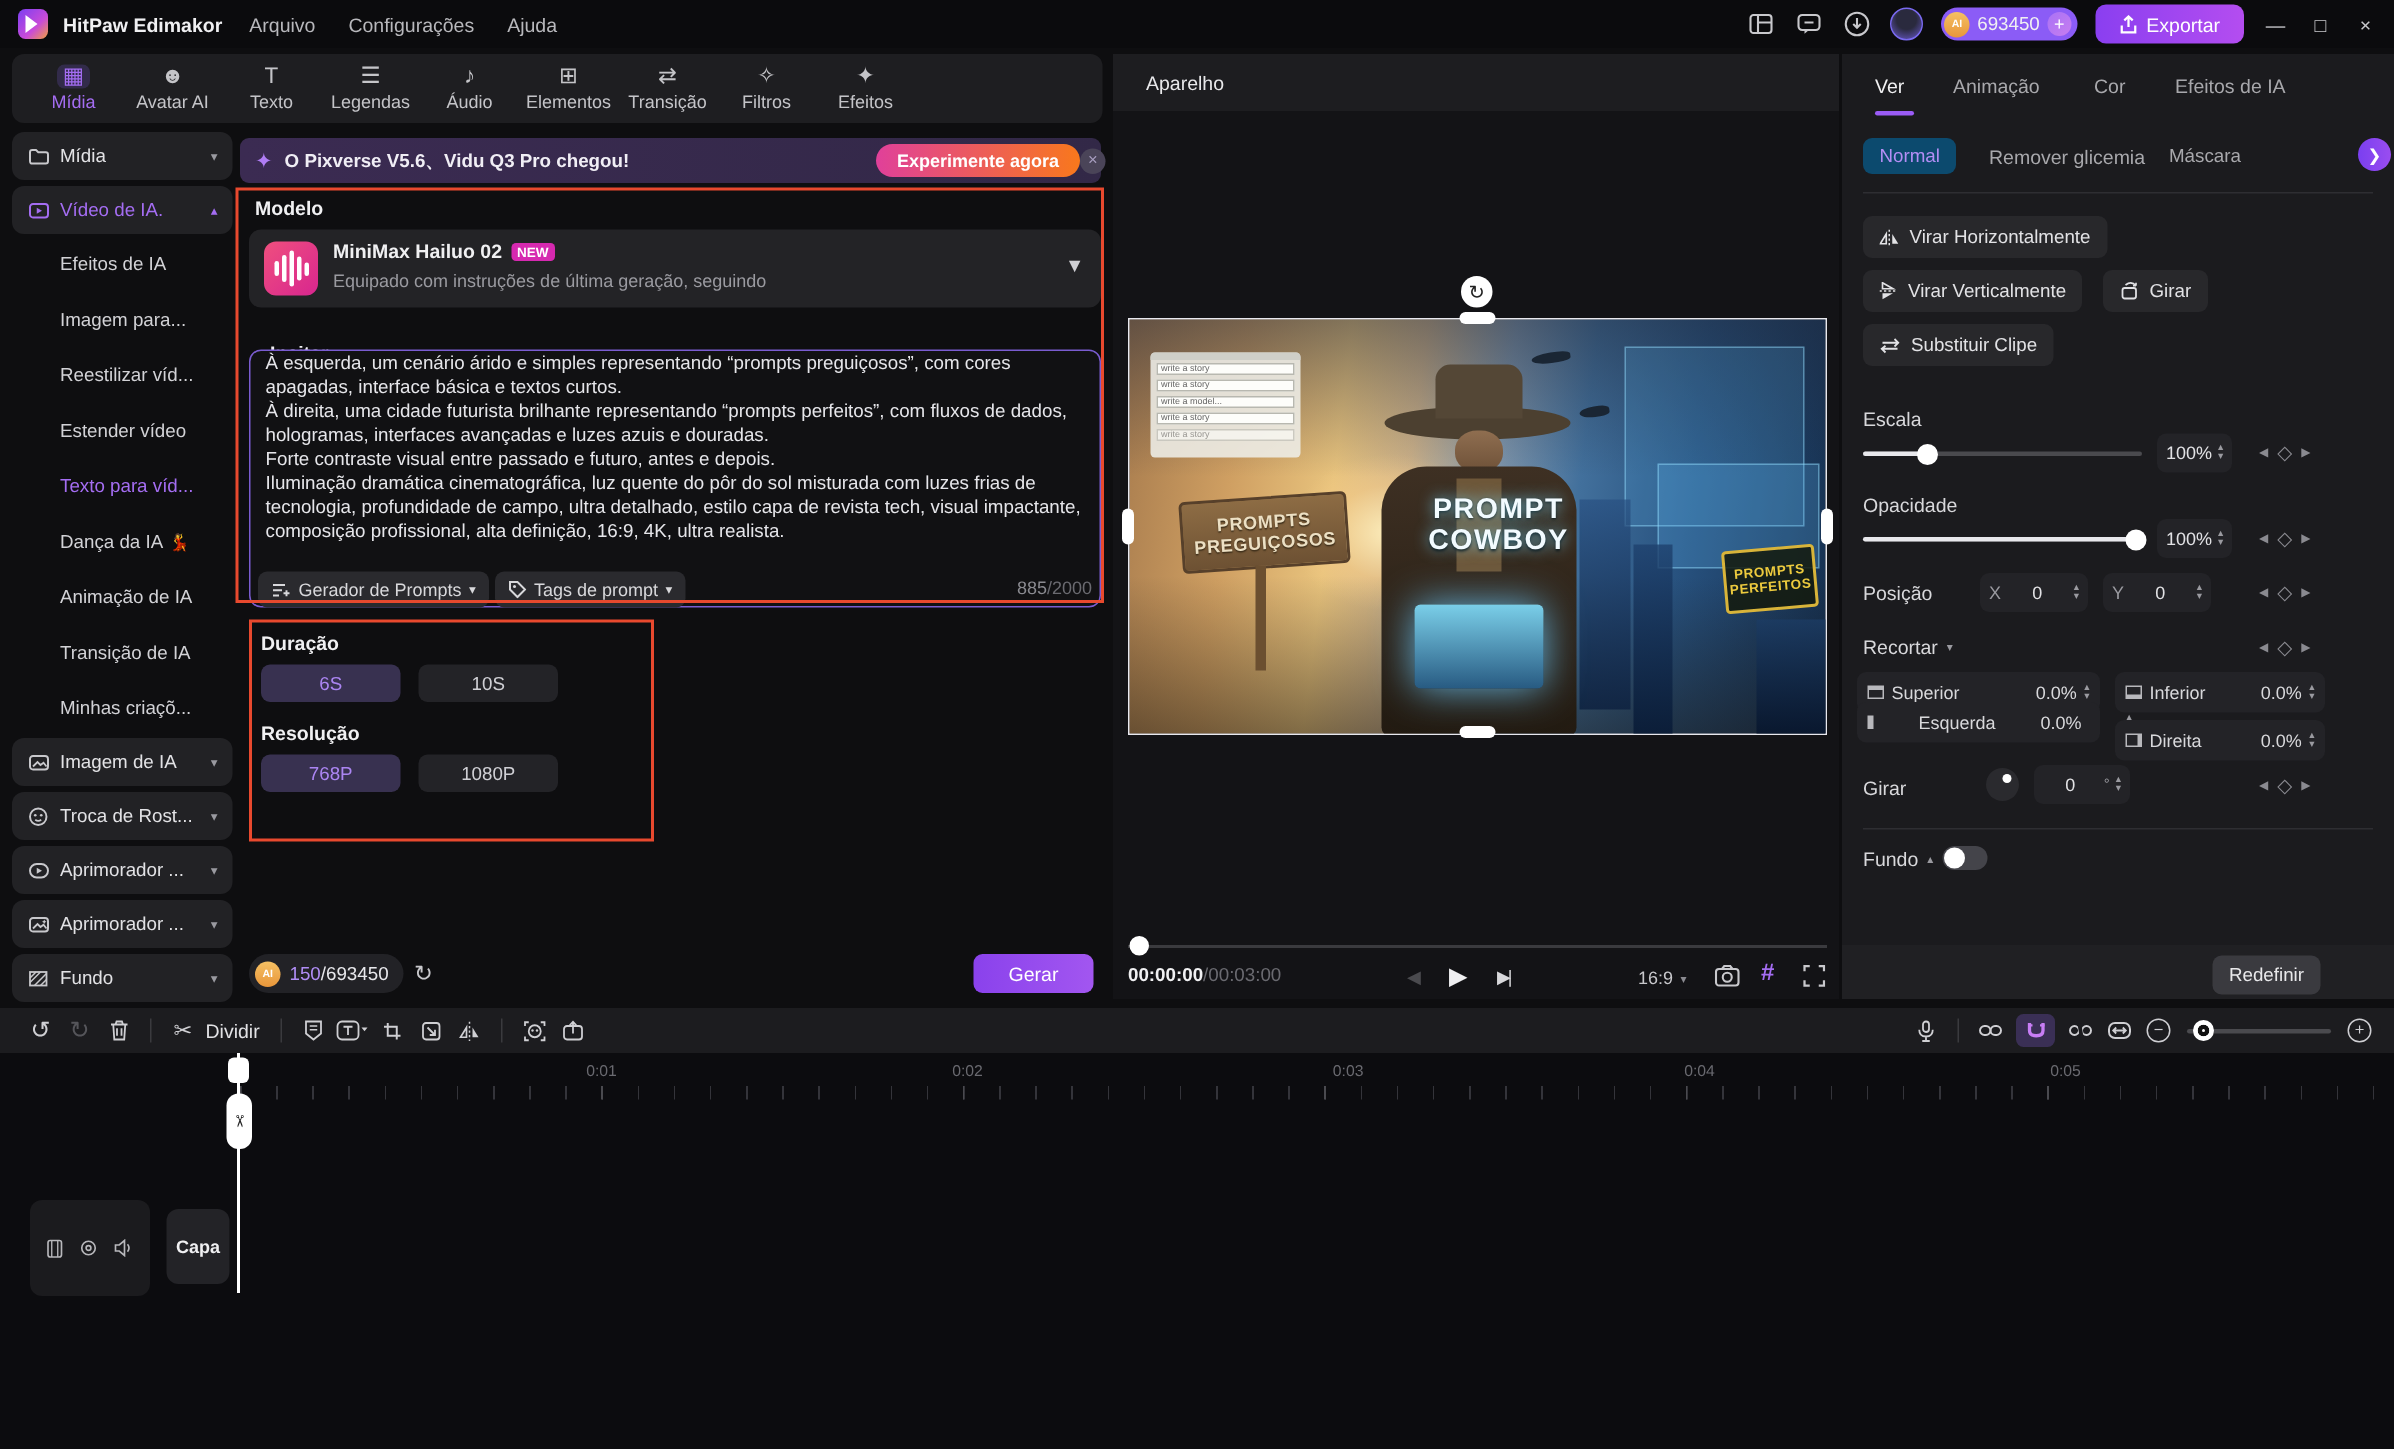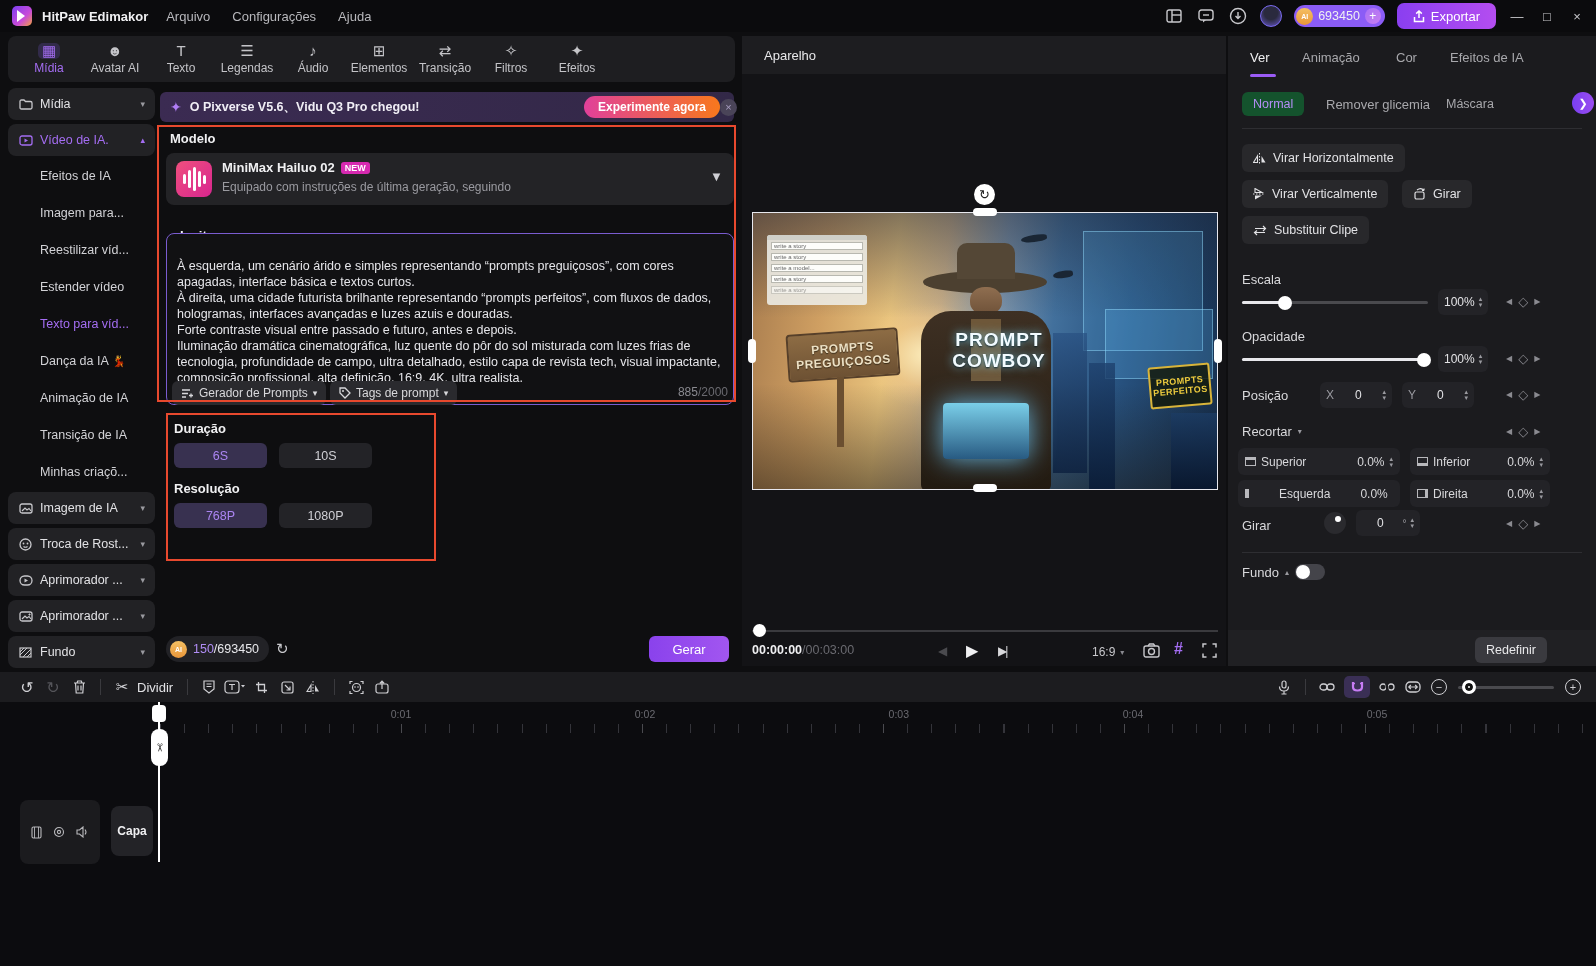--- a/index.html
+++ b/index.html
@@ -44,21 +44,21 @@
   
   .banner { left:160px; top:92px; width:574px; height:30px; border-radius:6px; background:linear-gradient(90deg,#3b2b52,#322847); display:flex; align-items:center; padding:0 10px; }
   .banner-text { color:#f0eef5; font-weight:bold; font-size:12.5px; margin-left:8px; }
   .banner-cta { position:absolute; left:424px; height:22px; padding:0 14px; border-radius:12px; background:linear-gradient(90deg,#e0409a,#f8781c); color:#fff; font-weight:bold; font-size:12px; display:flex; align-items:center; }
   .banner-close { position:absolute; left:560px; width:17px; height:17px; border-radius:50%; background:#4a4458; color:#a89ec0; font-size:11px; display:flex; align-items:center; justify-content:center; }
   .sec-label { font-weight:bold; color:#f0f0f2; font-size:13px; }
   .model-card { left:166px; top:153px; width:568px; height:52px; background:#232326; border-radius:8px; }
   .model-icon { left:10px; top:8px; width:36px; height:36px; border-radius:8px; background:linear-gradient(135deg,#ef4f7e,#d8268f); display:flex; align-items:center; justify-content:center; gap:2px; }
   .wbar { width:3px; background:#fff; border-radius:2px; }
   .new-badge { background:#d629b0; color:#fff; font-size:9px; font-weight:bold; border-radius:3px; padding:1px 4px; margin-left:6px; }
-  .prompt-box { left:166px; top:233px; width:568px; height:172px; background:#111113; border:1px solid #7a5cd0; border-radius:8px; padding:24px 10px; }
+  .prompt-box { left:166px; top:233px; width:568px; height:172px; background:#111113; border:1px solid #7a5cd0; border-radius:8px; padding:0 10px; }
   .prompt-text { color:#e6e6ea; font-size:12.5px; line-height:16px; white-space:pre-line; }
   .chipbtn { height:24px; background:#2a2a2e; border-radius:6px; display:flex; align-items:center; gap:5px; padding:0 9px; color:#d8d8db; font-size:12px; }
   .optbtn { width:93px; height:25px; border-radius:6px; background:#232327; color:#cfcfd4; font-size:12.5px; display:flex; align-items:center; justify-content:center; }
   .optbtn.sel { background:#383150; color:#ab85f2; }
   .gen-btn { left:649px; top:636px; width:80px; height:26px; border-radius:6px; background:linear-gradient(90deg,#8a42ec,#a256f0); color:#fff; font-size:13px; display:flex; align-items:center; justify-content:center; }
   .cost-pill { left:166px; top:636px; height:26px; background:#222226; border-radius:14px; display:flex; align-items:center; gap:6px; padding:0 10px 0 4px; }
 
   .hl { border:2px solid #e8492e; pointer-events:none; z-index:40; }
 
   
@@ -86,21 +86,21 @@
   .tablet { position:absolute; left:42px; top:172px; width:86px; height:56px; background:linear-gradient(180deg,rgba(130,225,255,.9),rgba(40,140,220,.55)); border-radius:4px; box-shadow:0 0 26px rgba(110,205,255,.85); }
   .ship { position:absolute; width:26px; height:7px; background:#1a2634; border-radius:60% 40% 40% 60%; transform:rotate(-8deg); }
   .scrub-track { left:752px; top:630px; width:466px; height:2px; background:#3a3a3e; }
   .scrub-knob { left:753px; top:624px; width:13px; height:13px; border-radius:50%; background:#fff; border:3px solid #fff; }
 
   
   .inspector { left:1228px; top:36px; width:368px; height:630px; background:#1b1b1e; }
   .itab { font-size:13px; color:#a8a8ac; }
   .itab.active { color:#f0f0f2; }
   .itab-underline { position:absolute; left:22px; top:38px; width:26px; height:3px; background:#9b5cf6; border-radius:2px; }
-  .subtab-pill { background:#14532d; color:#b38ef5; border-radius:6px; padding:5px 11px; font-size:12.5px; }
+  .subtab-pill { background:#0c4a6e; color:#b38ef5; border-radius:6px; padding:5px 11px; font-size:12.5px; }
   .scroll-more { position:absolute; right:2px; top:56px; width:22px; height:22px; border-radius:50%; background:linear-gradient(90deg,#7a3ff0,#9a4df0); color:#fff; font-size:11px; display:flex; align-items:center; justify-content:center; }
   .ibtn { background:#28282b; border-radius:6px; height:28px; display:inline-flex; align-items:center; gap:7px; padding:0 11px; color:#e2e2e5; font-size:12.5px; }
   .slider { position:absolute; height:3px; background:#4a4a4e; border-radius:2px; }
   .slider .fill { position:absolute; left:0; top:0; height:3px; background:#e8e8ec; border-radius:2px; }
   .slider .knob { position:absolute; top:-5.5px; width:14px; height:14px; border-radius:50%; background:#fff; }
   .valbox { background:#232327; border-radius:6px; height:26px; display:inline-flex; align-items:center; padding:0 6px; gap:4px; font-size:12px; color:#e2e2e5; }
   .stepper { display:inline-flex; flex-direction:column; line-height:6px; font-size:7px; color:#9a9aa0; }
   .kf { display:inline-flex; align-items:center; gap:6px; color:#8a8a90; }
   .kf .d { font-size:13px; }
   .kf .a { font-size:8px; }
@@ -607,21 +607,21 @@
     </div>
     <div class="ab cropbox" style="left:182px;top:412px;width:140px;">
       <span class="cropglyph cg-bottom"></span>
       <span>Inferior</span>
         <span style="margin-left:auto">0.0%</span>
       <span class="stepper">
           <span>▴</span>
           <span>▾</span>
         </span>
     </div>
-    <div class="ab cropbox" style="left:10px;top:444px;width:162px;gap:30px;">
+    <div class="ab cropbox" style="left:10px;top:432px;width:162px;gap:30px;">
       <span class="cropglyph cg-left"></span>
       <span>Esquerda</span>
         <span style="margin-left:auto">0.0%</span>
       <span class="stepper">
           <span>▴</span>
           <span>▾</span>
         </span>
     </div>
     <div class="ab cropbox" style="left:182px;top:444px;width:140px;">
       <span class="cropglyph cg-right"></span>

